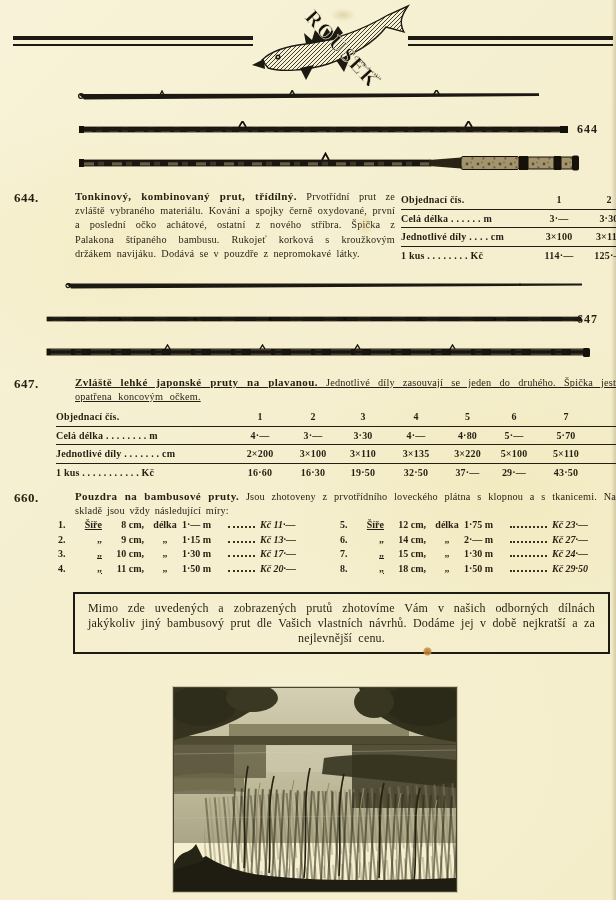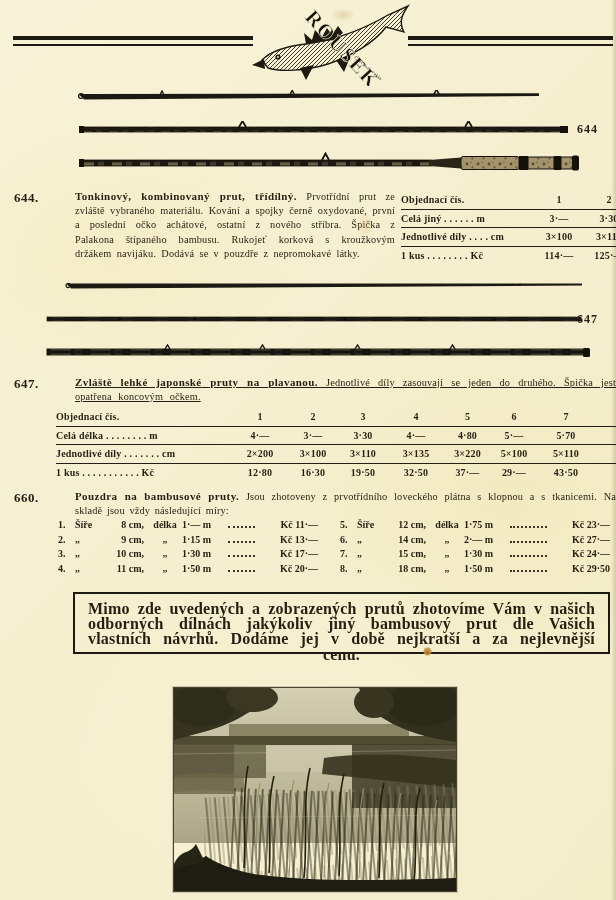--- a/index.html
+++ b/index.html
@@ -48,30 +48,30 @@
   .t647 .t-val.c1 { width:56px; }
   .t647 .t-val.c4 { width:56px; }
   .t647 .t-val.c5 { width:47px; }
   .t647 .t-val.c6 { width:46px; }
   .t647 .t-val.c7 { width:58px; }
 
   
   .plist { position:absolute; font-size:10px; font-weight:bold; }
   .pl-row { display:flex; align-items:baseline; height:14.6px; }
   .pl-num { width:17px; }
-  .pl-c1 { width:27px; text-align:left; }
+  .pl-c1 { width:27px; text-align:right;text-decoration:underline; }
   .pl-c2 { width:42px; text-align:right; padding-right:4px;}
   .pl-c3 { width:34px; text-align:center; }
   .pl-c4 { width:44px; }
   .pl-dots { flex:1; border-bottom:2px dotted #3a3323; height:8px; margin:0 5px 0 2px; }
-  .pl-price { width:58px; text-align:right; white-space:nowrap; }
+  .pl-price { width:58px; white-space:nowrap;font-style:italic; }
 
   .notice-box { position:absolute; left:73px; top:592px; width:537px; height:62px;
     border:2.2px solid #1d1a13; box-sizing:border-box; padding:7px 13px 8px 13px;
-    font-size:16px; font-weight:bold; line-height:15.2px;
+    font-size:12px; font-weight:normal; line-height:15.2px;
     text-align:justify; text-align-last:center; word-spacing:3px; letter-spacing:.2px; }
 
   .photo { position:absolute; left:173px; top:687px; width:282px; height:203px;
     border:1px solid #4a4433; box-shadow:0 0 0 1px rgba(90,80,55,.25); }
 
   .stain { position:absolute; border-radius:50%; }
   .stain1 { left:423px; top:647px; width:9px; height:9px;
     background:radial-gradient(circle, #b06c28 0%, #c8913f 55%, transparent 75%); opacity:.85; }
   .stain2 { left:330px; top:8px; width:26px; height:14px;
     background:radial-gradient(ellipse, rgba(190,160,90,.35), transparent 70%); }
@@ -175,21 +175,21 @@
     <span>Prvotřídní prut ze zvláště vybraného materiálu. Kování a spojky černě oxydované, první a poslední očko achátové, ostatní z nového stříbra. Špička z Palakona štípaného bambusu. Rukojeť korková s kroužkovým držákem navijáku. Dodává se v pouzdře z nepromokavé látky.</span>
   </div>
 
   <div class="ptable t644" style="left:401px; top:191px; width:232px;">
     <div class="t-row rule">
       <span class="t-label">Objednací čís.</span>
       <span class="t-val">1</span>
       <span class="t-val">2</span>
     </div>
     <div class="t-row rule">
-      <span class="t-label">Celá jiný . . . . . . m</span>
+      <span class="t-label">Celá délka . . . . . . m</span>
       <span class="t-val">3·—</span>
       <span class="t-val">3·30</span>
     </div>
     <div class="t-row rule">
       <span class="t-label">Jednotlivé díly . . . . cm</span>
       <span class="t-val">3×100</span>
       <span class="t-val">3×110</span>
     </div>
     <div class="t-row">
       <span class="t-label">1 kus . . . . . . . . Kč</span>
@@ -273,21 +273,21 @@
       <span class="t-val c1">2×200</span>
       <span class="t-val c2">3×100</span>
       <span class="t-val c3">3×110</span>
       <span class="t-val c4">3×135</span>
       <span class="t-val c5">3×220</span>
       <span class="t-val c6">5×100</span>
       <span class="t-val c7">5×110</span>
     </div>
     <div class="t-row">
       <span class="t-label">1 kus . . . . . . . . . . . Kč</span>
-      <span class="t-val c1">12·80</span>
+      <span class="t-val c1">16·60</span>
       <span class="t-val c2">16·30</span>
       <span class="t-val c3">19·50</span>
       <span class="t-val c4">32·50</span>
       <span class="t-val c5">37·—</span>
       <span class="t-val c6">29·—</span>
       <span class="t-val c7">43·50</span>
     </div>
   </div>
 
   <div class="sec-num" style="top:490px;">660.</div>

